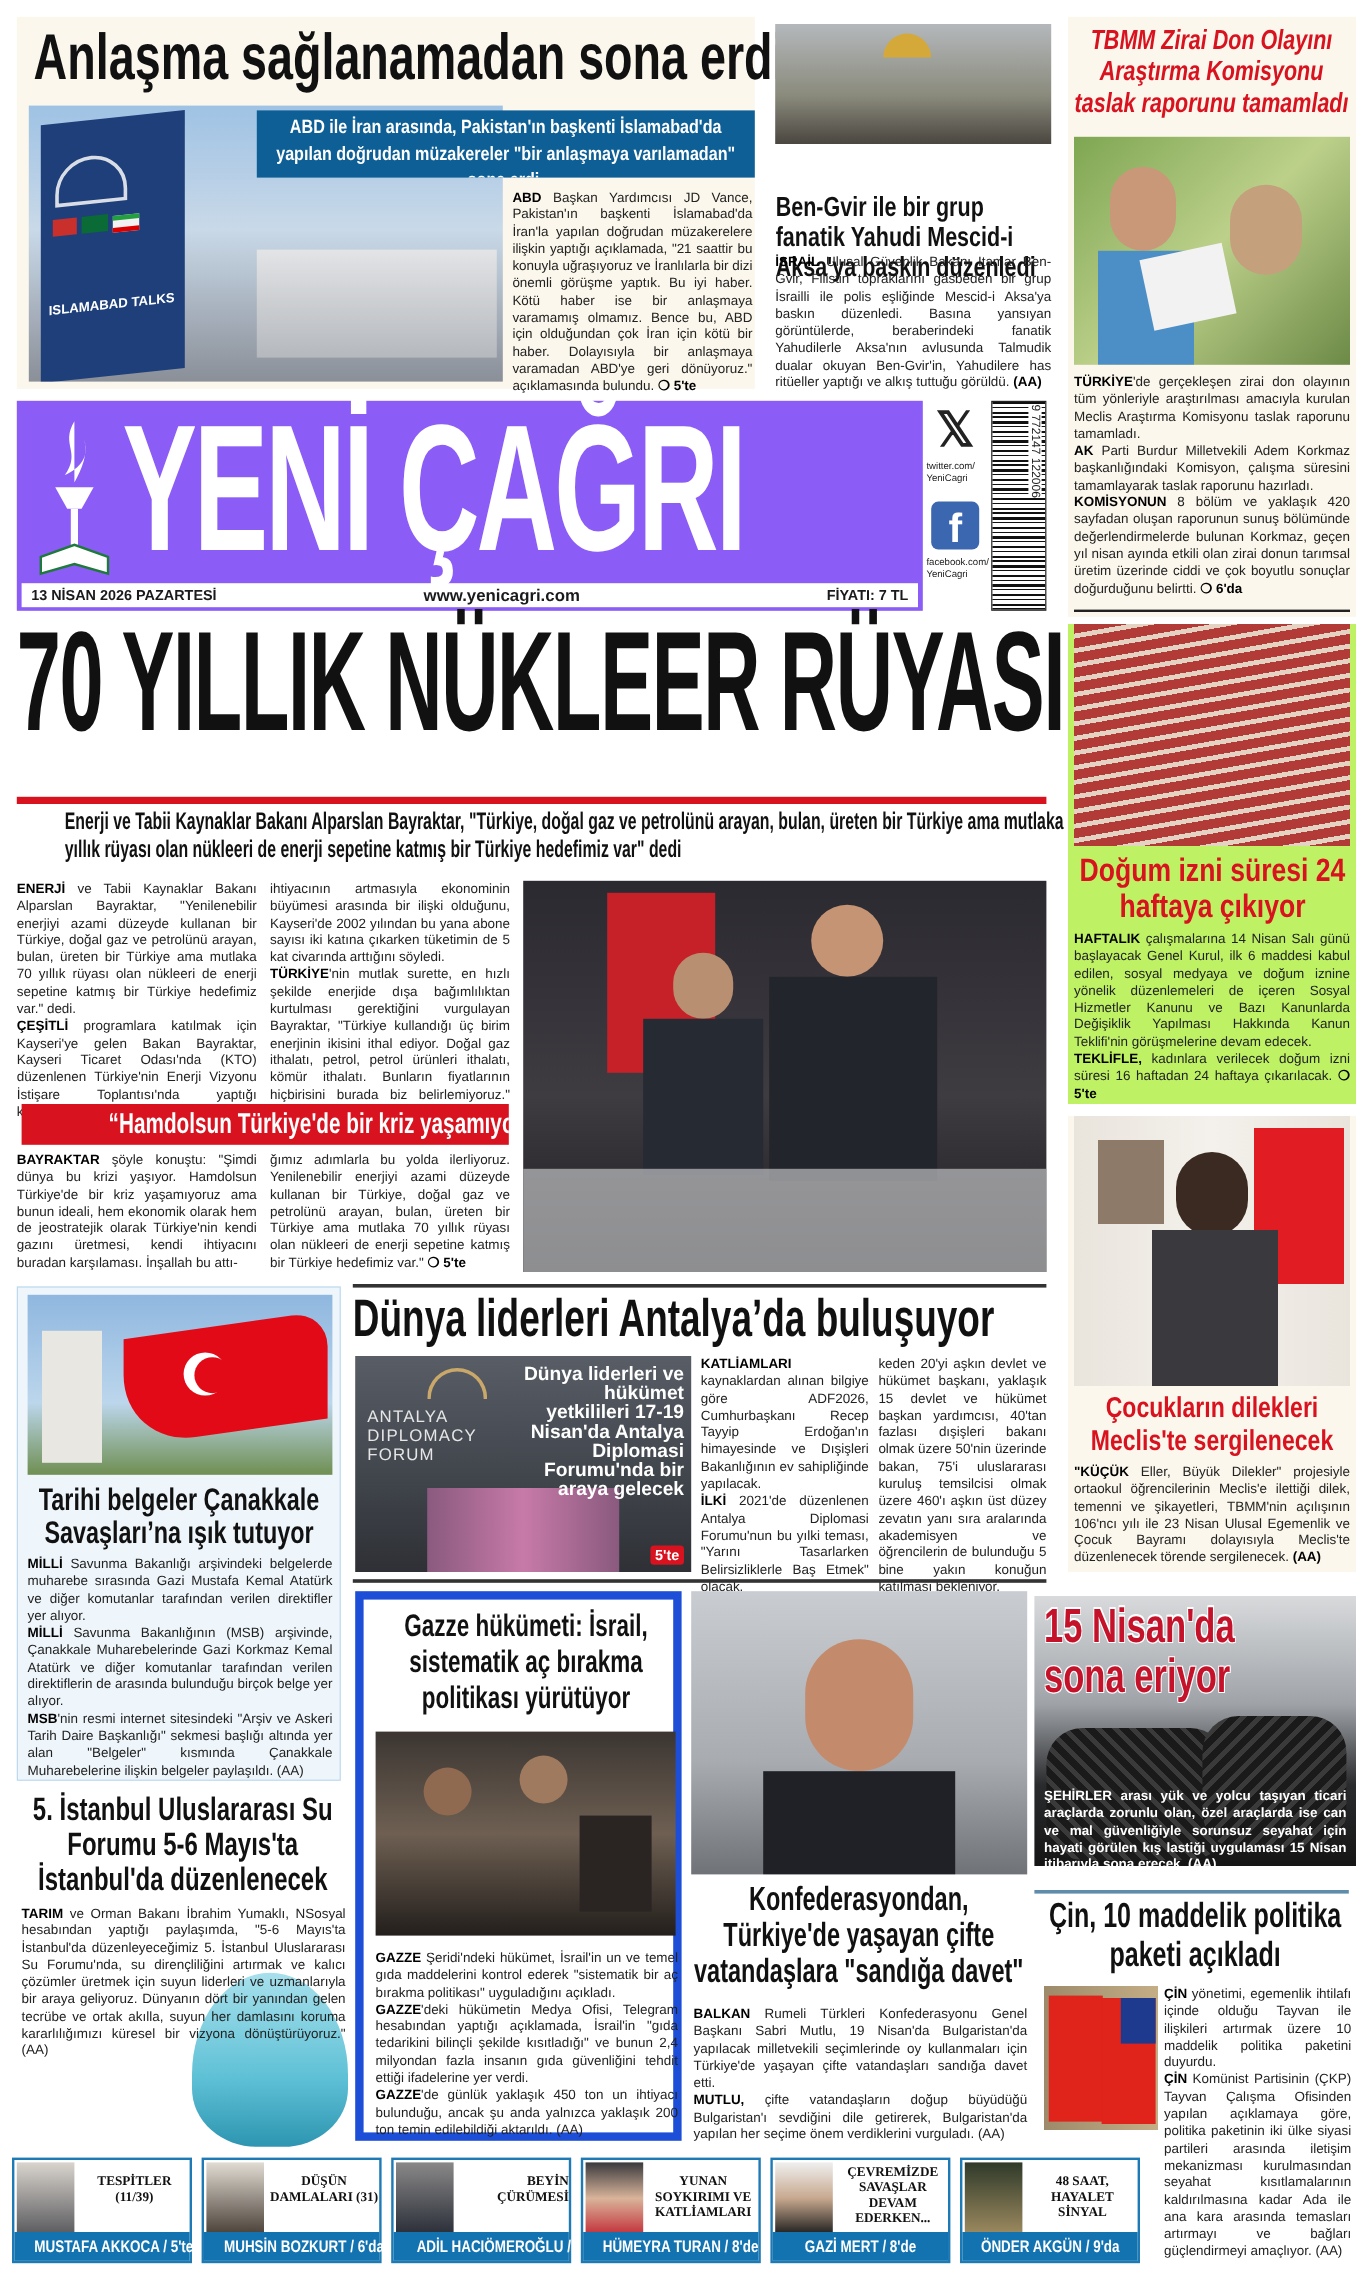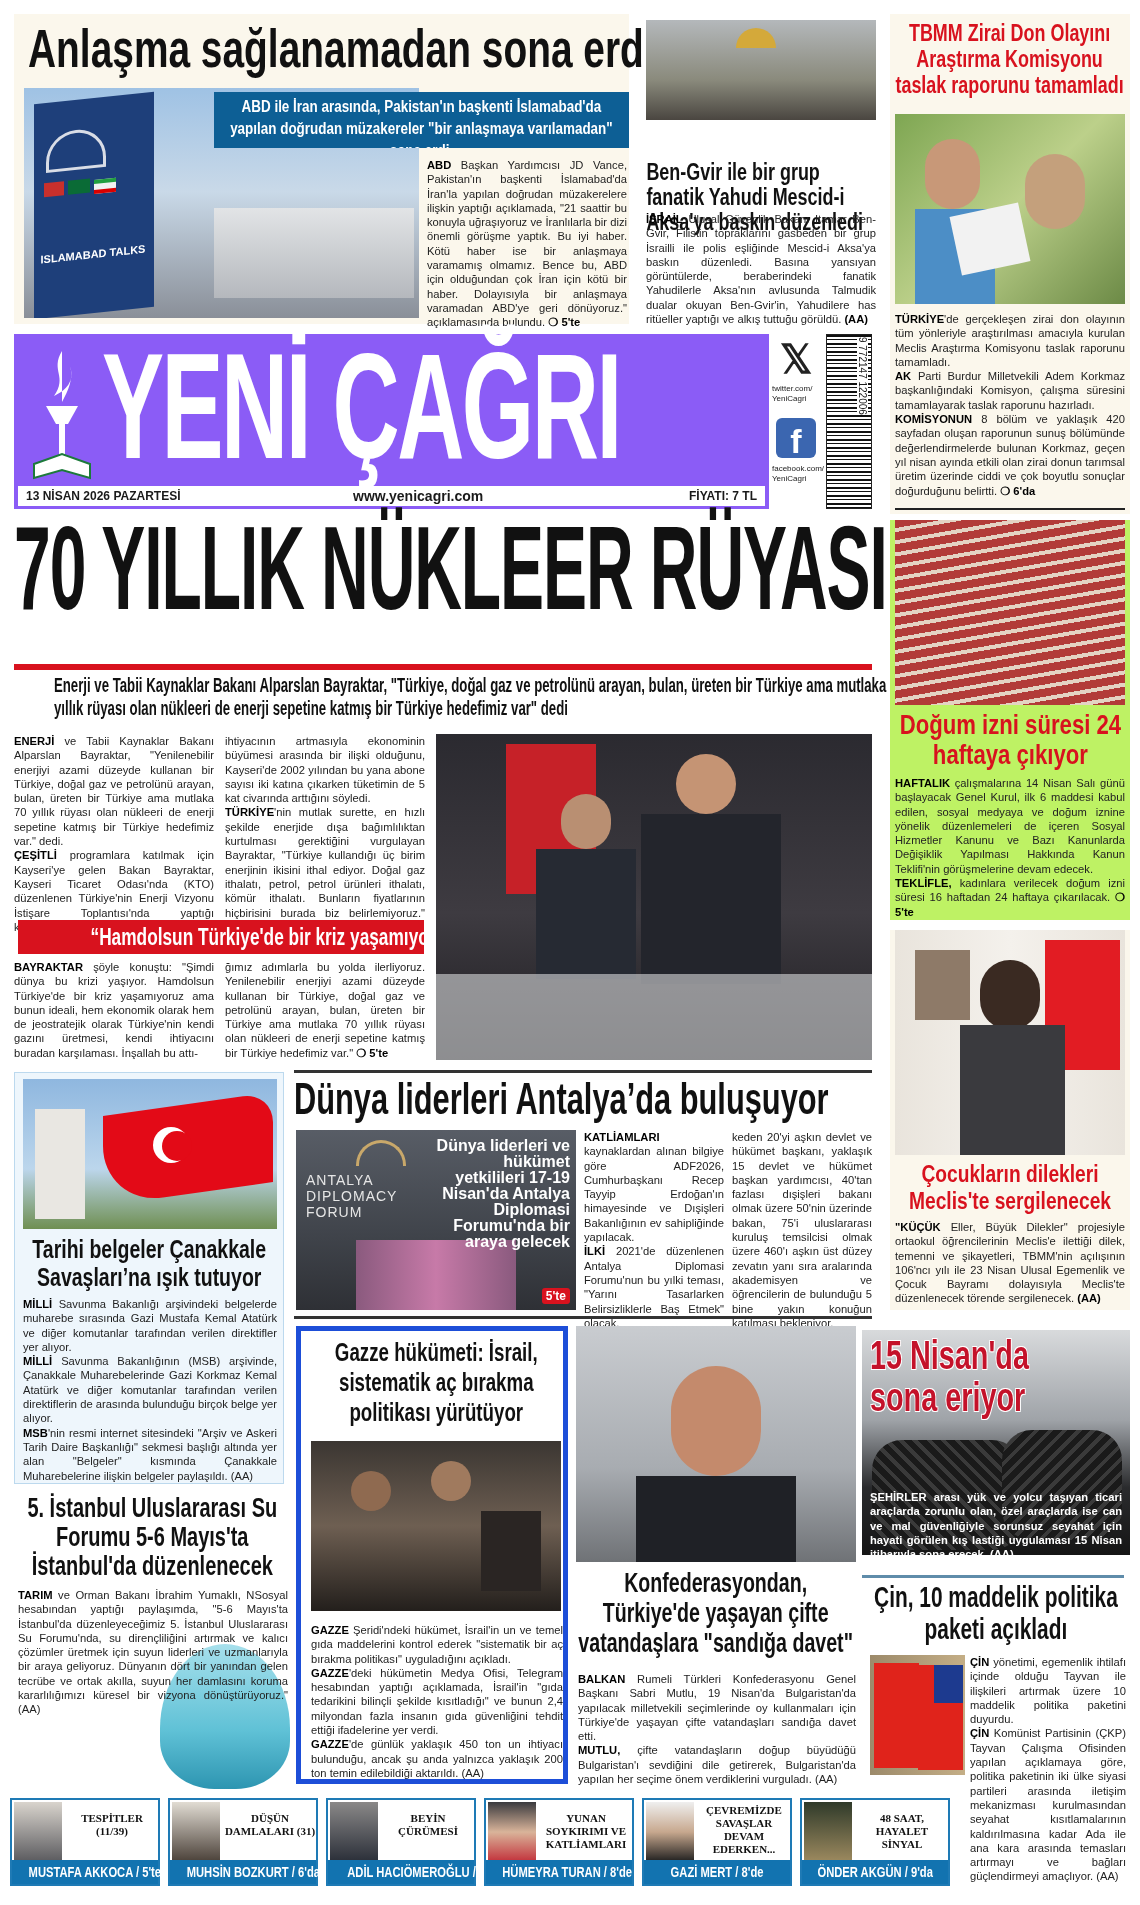--- a/index.html
+++ b/index.html
@@ -1,21 +1,21 @@
 <!DOCTYPE html>
 <html><head>
 <meta charset="utf-8">
 <style>
   * { box-sizing: border-box; margin: 0; padding: 0; }
   body { width: 1140px; height: 1905px; background: #fff; font-family: "Liberation Sans", sans-serif; color: #1a1a1a; position: relative; overflow: hidden; }
   .abs { position: absolute; }
   .body-text { font-size: 11.2px; line-height: 14.3px; text-align: justify; color: #222; }
   .body-text b { font-weight: bold; color: #000; }
   .photo { background: #777; overflow: hidden; }
-  .red { color: #d8121e; }
+  .red { color: #d8121e; font-style: italic; }
   .hl { font-weight: bold; color: #111; line-height: 1.05; }
   .squeeze { display: inline-block; transform: scaleX(0.72); transform-origin: left top; white-space: nowrap; }
   .squeeze-c { display: inline-block; transform: scaleX(0.72); transform-origin: center top; white-space: nowrap; }
   .blue-band { background: #0d5f95; color: #fff; }
   .col-card { border: 2px solid #1e7ab5; background: #fff; }
   .col-name { background: #1273b0; color: #fff; font-weight: bold; font-size: 14px; text-align: center; line-height: 24px; }
   .col-title { font-family: "Liberation Serif", serif; font-weight: bold; font-size: 11px; text-align: center; line-height: 13px; color: #111; }
 </style>
 </head>
 <body>
@@ -192,21 +192,21 @@
 <div class="abs body-text" style="left:584px;top:1130px;width:140px;">
   <b>KATLİAMLARI</b><span>  kaynaklardan alınan bilgiye göre ADF2026, Cumhurbaşkanı Recep Tayyip Erdoğan'ın himayesinde ve Dışişleri Bakanlığının ev sahipliğinde yapılacak.</span><br>
   <b>İLKİ</b><span> 2021'de düzenlenen Antalya Diplomasi Forumu'nun bu yılki teması, "Yarını Tasarlarken Belirsizliklerle Baş Etmek" olacak.</span><br>
   <b>FORUMA</b><span> 150'den fazla ül-</span>
 </div>
 <div class="abs body-text" style="left:732px;top:1130px;width:140px;">
   <span>keden 20'yi aşkın devlet ve hükümet başkanı, yaklaşık 15 devlet ve hükümet başkan yardımcısı, 40'tan fazlası dışişleri bakanı olmak üzere 50'nin üzerinde bakan, 75'i uluslararası kuruluş temsilcisi olmak üzere 460'ı aşkın üst düzey zevatın yanı sıra aralarında akademisyen ve öğrencilerin de bulunduğu 5 bine yakın konuğun katılması bekleniyor.</span>
 </div>
 <div class="abs" style="left:294px;top:1316px;width:578px;height:3px;background:#333;"></div>
 
-<div class="abs" style="left:296px;top:1326px;width:272px;height:458px;border:5px solid #1d4ed8;">
+<div class="abs" style="left:296px;top:1326px;width:272px;height:458px;border:7px solid #1d4ed8;">
   <div class="abs hl" style="left:0;top:6px;width:270px;font-size:26px;line-height:30px;text-align:center;">
     <span style="display:inline-block;transform:scaleX(0.72);transform-origin:center top;width:138%;margin-left:-19%;">Gazze hükümeti: İsrail, sistematik aç bırakma politikası yürütüyor</span>
   </div>
   <div class="abs photo" style="left:10px;top:110px;width:250px;height:170px;background:linear-gradient(180deg,#3b3632 0%,#6e5f52 50%,#231f1c 100%);">
     <div style="position:absolute;left:40px;top:30px;width:40px;height:40px;border-radius:20px;background:#8f6a50;"></div>
     <div style="position:absolute;left:120px;top:20px;width:40px;height:40px;border-radius:20px;background:#a07a5e;"></div>
     <div style="position:absolute;left:170px;top:70px;width:60px;height:80px;background:#2a2523;"></div>
   </div>
   <div class="abs body-text" style="left:10px;top:292px;width:252px;">
     <b>GAZZE</b><span> Şeridi'ndeki hükümet, İsrail'in un ve temel gıda maddelerini kontrol ederek "sistematik bir aç bırakma politikası" uyguladığını açıkladı.</span><br>
@@ -272,21 +272,21 @@
     <div class="col-title" style="position:absolute;left:54px;top:12px;width:92px;">TESPİTLER (11/39)</div>
     <div class="col-name" style="position:absolute;left:0;bottom:0;width:146px;"><span class="squeeze-c" style="transform:scaleX(0.8);">MUSTAFA AKKOCA / 5'te</span></div>
   </div>
   <div class="abs col-card" style="left:158px;top:0;width:150px;height:88px;">
     <div class="photo" style="position:absolute;left:2px;top:2px;width:48px;height:60px;background:linear-gradient(180deg,#e1dcd3,#4a4038);"></div>
     <div class="col-title" style="position:absolute;left:54px;top:12px;width:92px;">DÜŞÜN DAMLALARI (31)</div>
     <div class="col-name" style="position:absolute;left:0;bottom:0;width:146px;"><span class="squeeze-c" style="transform:scaleX(0.8);">MUHSİN BOZKURT / 6'da</span></div>
   </div>
   <div class="abs col-card" style="left:316px;top:0;width:150px;height:88px;">
     <div class="photo" style="position:absolute;left:2px;top:2px;width:48px;height:60px;background:linear-gradient(180deg,#8a8888,#2a2e38);"></div>
-    <div class="col-title" style="position:absolute;left:54px;top:12px;width:92px;">BEYİN ÇÜRÜMESİ</div>
+    <div class="col-title" style="position:absolute;left:54px;top:12px;width:92px;text-align:right;">BEYİN ÇÜRÜMESİ</div>
     <div class="col-name" style="position:absolute;left:0;bottom:0;width:146px;"><span class="squeeze-c" style="transform:scaleX(0.8);">ADİL HACIÖMEROĞLU / 7'de</span></div>
   </div>
   <div class="abs col-card" style="left:474px;top:0;width:150px;height:88px;">
     <div class="photo" style="position:absolute;left:2px;top:2px;width:48px;height:60px;background:linear-gradient(180deg,#3a3a3e,#d9b49a 50%,#c2303a);"></div>
     <div class="col-title" style="position:absolute;left:54px;top:12px;width:92px;">YUNAN SOYKIRIMI VE KATLİAMLARI</div>
     <div class="col-name" style="position:absolute;left:0;bottom:0;width:146px;"><span class="squeeze-c" style="transform:scaleX(0.8);">HÜMEYRA TURAN / 8'de</span></div>
   </div>
   <div class="abs col-card" style="left:632px;top:0;width:150px;height:88px;">
     <div class="photo" style="position:absolute;left:2px;top:2px;width:48px;height:60px;background:linear-gradient(180deg,#efefef,#c7a88e 50%,#1e1e1e);"></div>
     <div class="col-title" style="position:absolute;left:54px;top:4px;width:92px;">ÇEVREMİZDE SAVAŞLAR DEVAM EDERKEN...</div>

